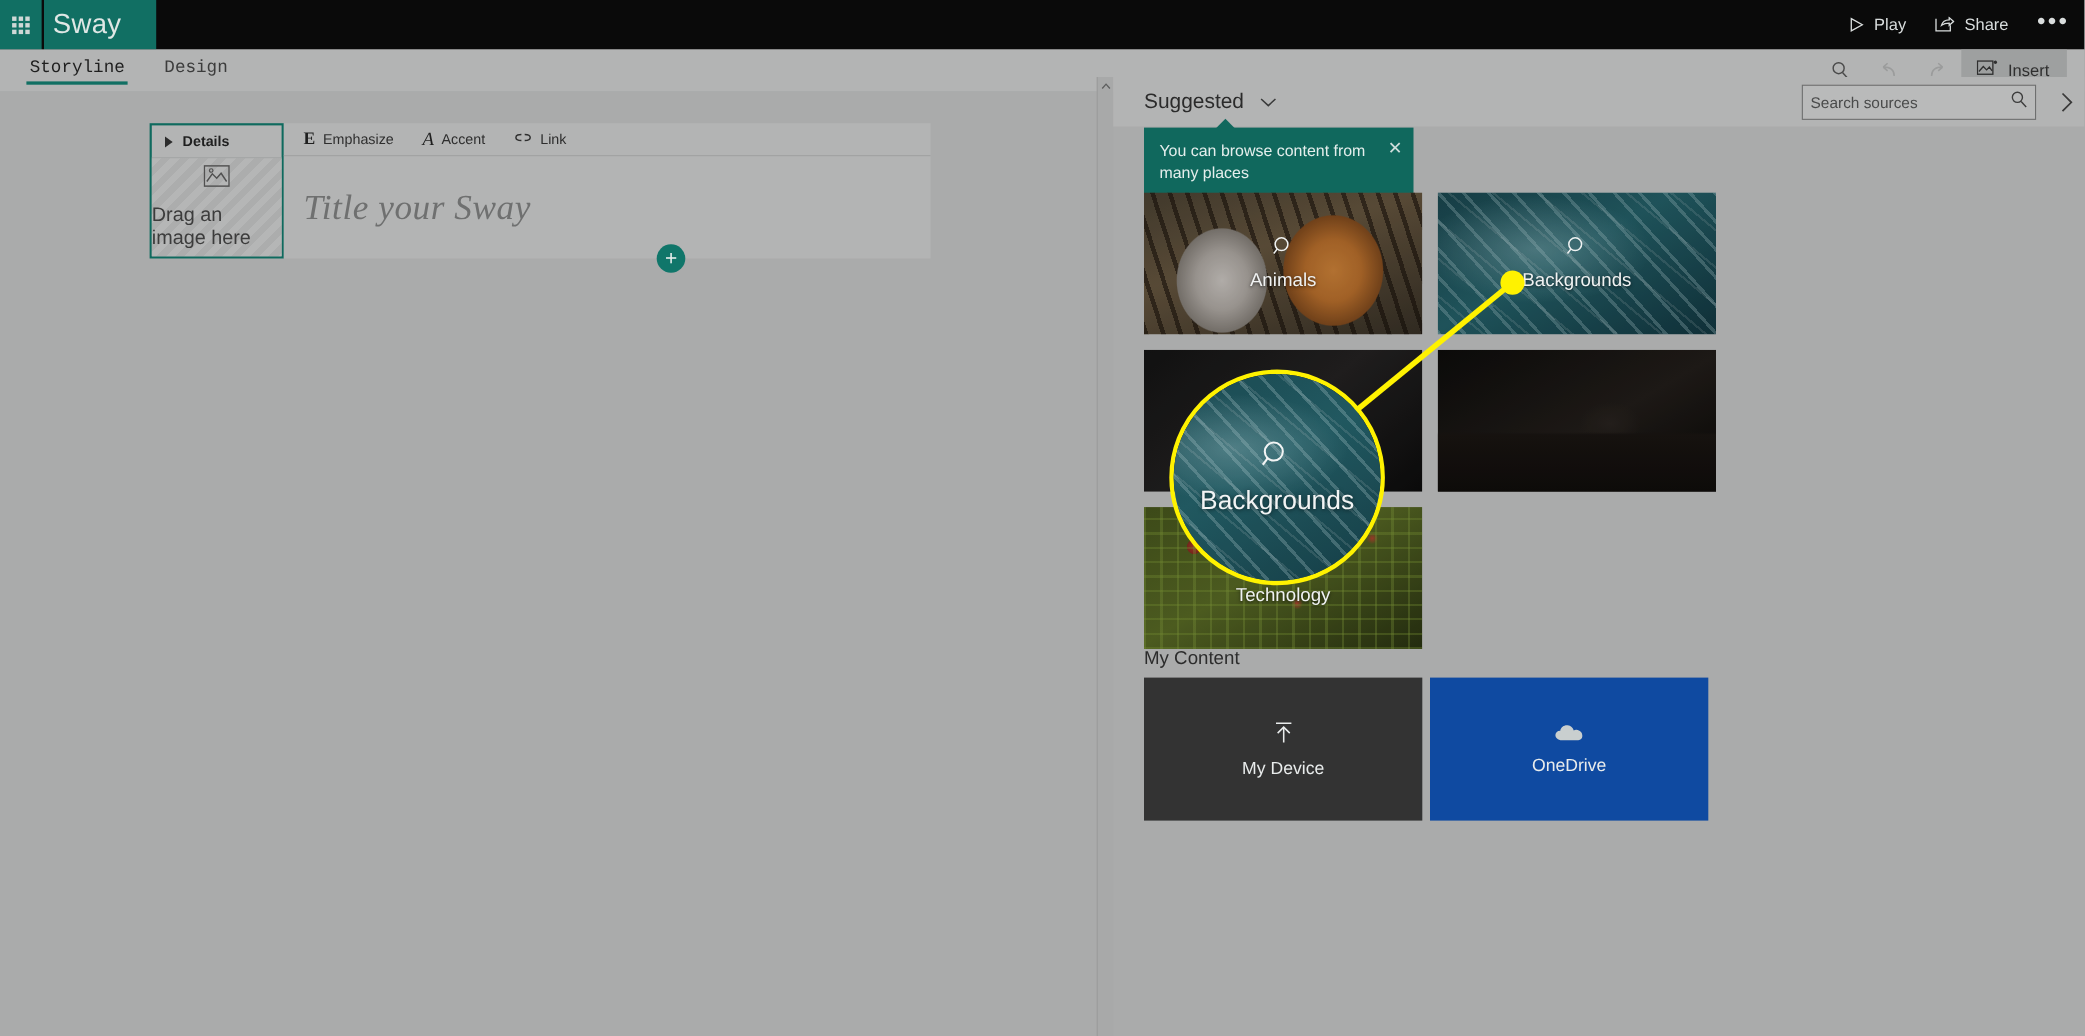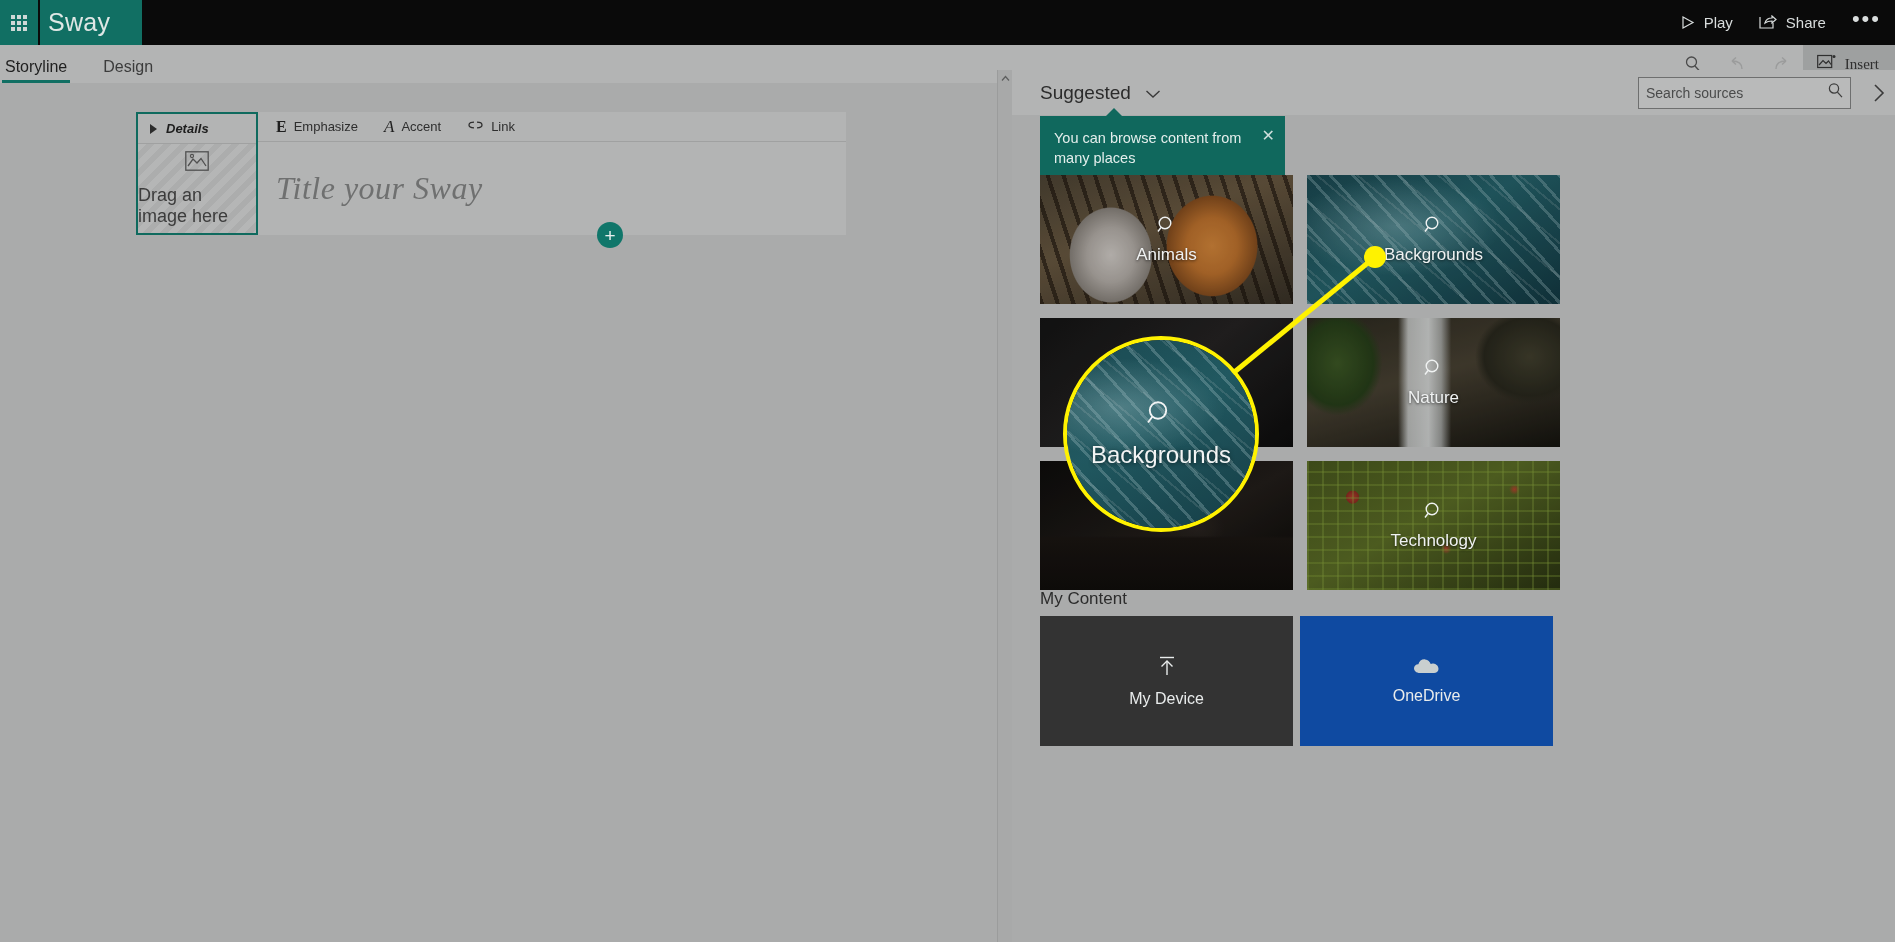--- a/index.html
+++ b/index.html
@@ -41,33 +41,33 @@
     font-size: 15px; color: #d9dddd; cursor: pointer;
   }
   .tb-item svg { display: block; }
   .ellipsis { font-size: 22px; letter-spacing: 2px; color: #d9dddd; cursor: pointer; line-height: 10px; padding-bottom:8px;}
 
   
   .ribbon {
     position: absolute; left: 0; top: 45px; width: 1895px; height: 38px;
     background: #b3b4b4; display: flex; align-items: flex-end;
   }
-  .ribbon-tabs { display: flex; align-items: flex-end; height: 38px; padding-left: 2px; gap: 30px; }
+  .ribbon-tabs { display: flex; align-items: center; height: 38px; padding-left: 24px; gap: 30px; font-family: Liberation Mono, monospace; }
   .rtab {
     font-size: 16px; color: #3c3c3c; padding: 0 3px 7px 3px;
     cursor: pointer; position: relative;
   }
   .rtab.active { color: #1f1f1f; }
   .rtab.active:after {
     content: ""; position: absolute; left: 0; right: 0; bottom: 0;
     height: 3px; background: #116f63;
   }
   .ribbon-right {
     margin-left: auto; display: flex; align-items: flex-start; height: 38px;
-    gap: 0px; padding-right: 0px; font-family: Liberation Serif, serif;
+    gap: 0px; padding-right: 16px;
   }
   .ric {
     width: 44px; height: 38px; display: flex; align-items: center; justify-content: center;
     cursor: pointer; color: #4a4a4a;
   }
   .ric.disabled { color: #9b9c9c; }
   .insert-btn {
     height: 38px; display: flex; align-items: center; gap: 9px;
     padding: 0 16px 0 14px; background: #9ea0a0; color: #2f2f2f;
     font-size: 15px; cursor: pointer;
@@ -82,21 +82,21 @@
     position: absolute; left: 136px; top: 29px;
     display: flex; align-items: stretch;
   }
   .details-card {
     width: 122px; height: 123px; border: 2px solid #0f6a5e;
     background: #b3b4b4; display: flex; flex-direction: column;
     cursor: pointer;
   }
   .details-head {
     height: 30px; display: flex; align-items: center; gap: 9px;
-    padding-left: 12px; border-bottom: 1px solid #a0a1a1; font-style: italic;
+    padding-left: 12px; border-bottom: 1px solid #a0a1a1;
   }
   .tri {
     width: 0; height: 0; border-left: 7px solid #2c2c2c;
     border-top: 5px solid transparent; border-bottom: 5px solid transparent;
   }
   .details-title { font-size: 13px; color: #1f1f1f; font-weight: 600; }
   .drop-zone {
     flex: 1; display: flex; flex-direction: column; align-items: center;
     justify-content: center; gap: 10px;
     background-image: repeating-linear-gradient(
@@ -483,31 +483,20 @@
         </span>
         <span class="tile-label">Backgrounds</span>
       </div>
 
       <div class="tile">
         <div class="tile-bg art-food"></div>
         <div class="tile-shade"></div>
         <span class="tile-label"></span>
       </div>
 
-      <div class="tile">
-        <div class="tile-bg art-nature"></div>
-        <div class="tile-shade"></div>
-        <span class="tile-mag">
-          <svg width="22" height="22" viewBox="0 0 22 22">
-              <circle cx="9" cy="8" r="5.8" fill="none" stroke="#f0f2f2" stroke-width="1.4"></circle>
-              <line x1="5" y1="12.5" x2="2" y2="16.5" stroke="#f0f2f2" stroke-width="1.4"></line>
-            </svg>
-        </span>
-        <span class="tile-label">Nature</span>
-      </div>
 
       <div class="tile">
         <div class="tile-bg art-desk"></div>
         <div class="tile-shade"></div>
         <span class="tile-label"></span>
       </div>
 
       <div class="tile">
         <div class="tile-bg art-tech"></div>
         <div class="tile-shade"></div>

